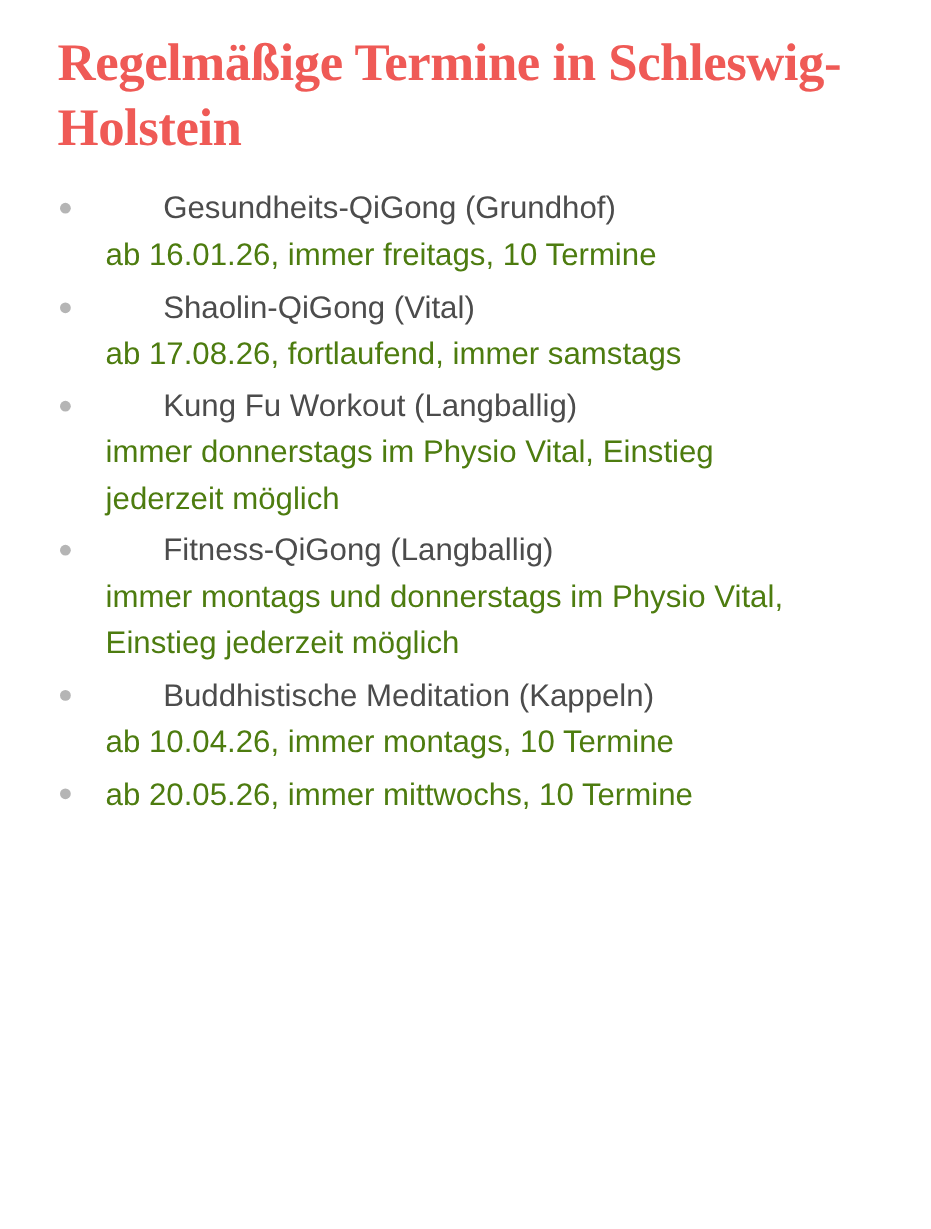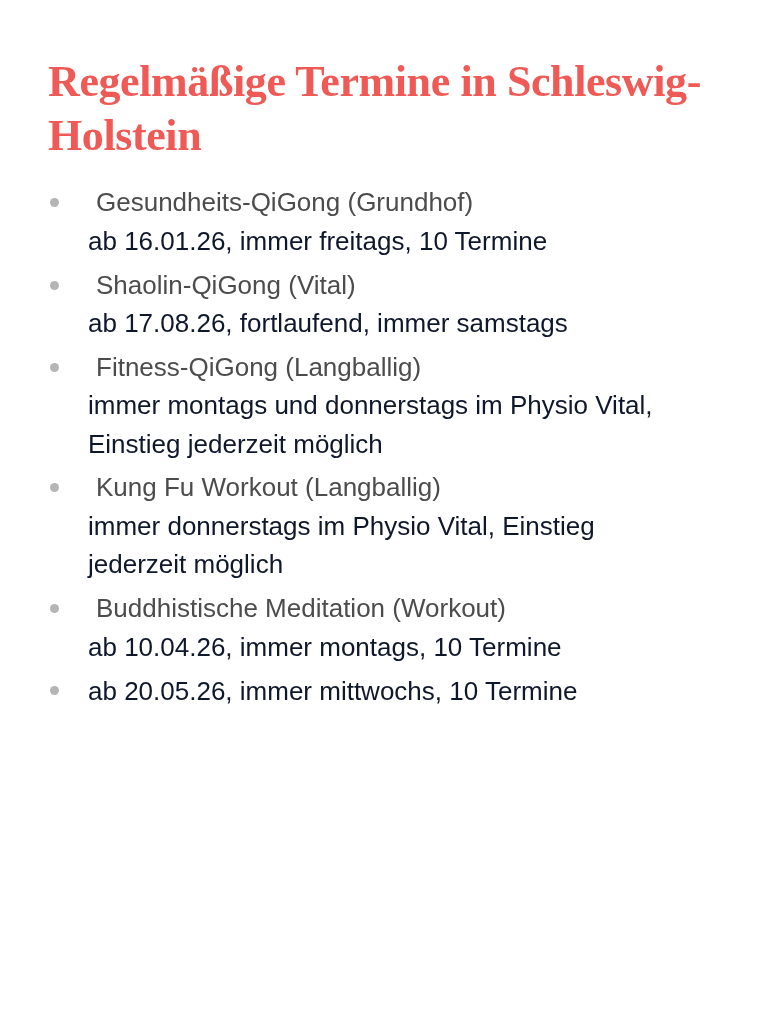--- a/index.html
+++ b/index.html
@@ -10,21 +10,21 @@
     width: 776px;
     height: 1024px;
     background: #ffffff;
     font-family: "Liberation Sans", sans-serif;
     overflow: hidden;
   }
   .page {
     width: 756px;
     height: 1024px;
     box-sizing: border-box;
-    padding: 55px 44px 0 44px;
+    padding: 26px 44px 0 44px;
     position: relative;
   }
   .page-title {
     color: #ef5a56;
     font-family: "Liberation Serif", serif;
     font-weight: bold;
     font-size: 44px;
     line-height: 1.22;
     letter-spacing: -0.4px;
     margin: 0 0 22px 0;
@@ -49,24 +49,25 @@
     border-radius: 50%;
     background: #b5b5b5;
   }
   .item-title {
     display: block;
     color: #4c4c4c;
     font-size: 26px;
     line-height: 1.45;
     font-family: "Liberation Sans", sans-serif;
     white-space: nowrap;
+    margin-left: 40px;
   }
   .item-detail {
     display: block;
-    color: #0f172a;
+    color: #4d7c0f;
     font-size: 26px;
     line-height: 1.48;
     font-family: "Liberation Sans", sans-serif;
     margin-left: -8px;
     max-width: 610px;
   }
 </style>
 </head>
 <body>
 
@@ -83,33 +84,33 @@
     </li>
 
     <li class="list-item">
       <span class="bullet"></span>
       <span class="item-title">Shaolin-QiGong (Vital)</span>
       <span class="item-detail">ab 17.08.26, fortlaufend, immer samstags</span>
     </li>
 
     <li class="list-item">
       <span class="bullet"></span>
+      <span class="item-title">Kung Fu Workout (Langballig)</span>
+      <span class="item-detail">immer donnerstags im Physio Vital, Einstieg jederzeit möglich</span>
+    </li>
+
+    <li class="list-item">
+      <span class="bullet"></span>
       <span class="item-title">Fitness-QiGong (Langballig)</span>
       <span class="item-detail">immer montags und donnerstags im Physio Vital, Einstieg jederzeit möglich</span>
     </li>
 
     <li class="list-item">
       <span class="bullet"></span>
-      <span class="item-title">Kung Fu Workout (Langballig)</span>
-      <span class="item-detail">immer donnerstags im Physio Vital, Einstieg jederzeit möglich</span>
-    </li>
-
-    <li class="list-item">
-      <span class="bullet"></span>
-      <span class="item-title">Buddhistische Meditation (Workout)</span>
+      <span class="item-title">Buddhistische Meditation (Kappeln)</span>
       <span class="item-detail">ab 10.04.26, immer montags, 10 Termine</span>
     </li>
 
     <li class="list-item">
       <span class="bullet"></span>
       <span class="item-detail">ab 20.05.26, immer mittwochs, 10 Termine</span>
     </li>
 
   </ul>
 </div>

